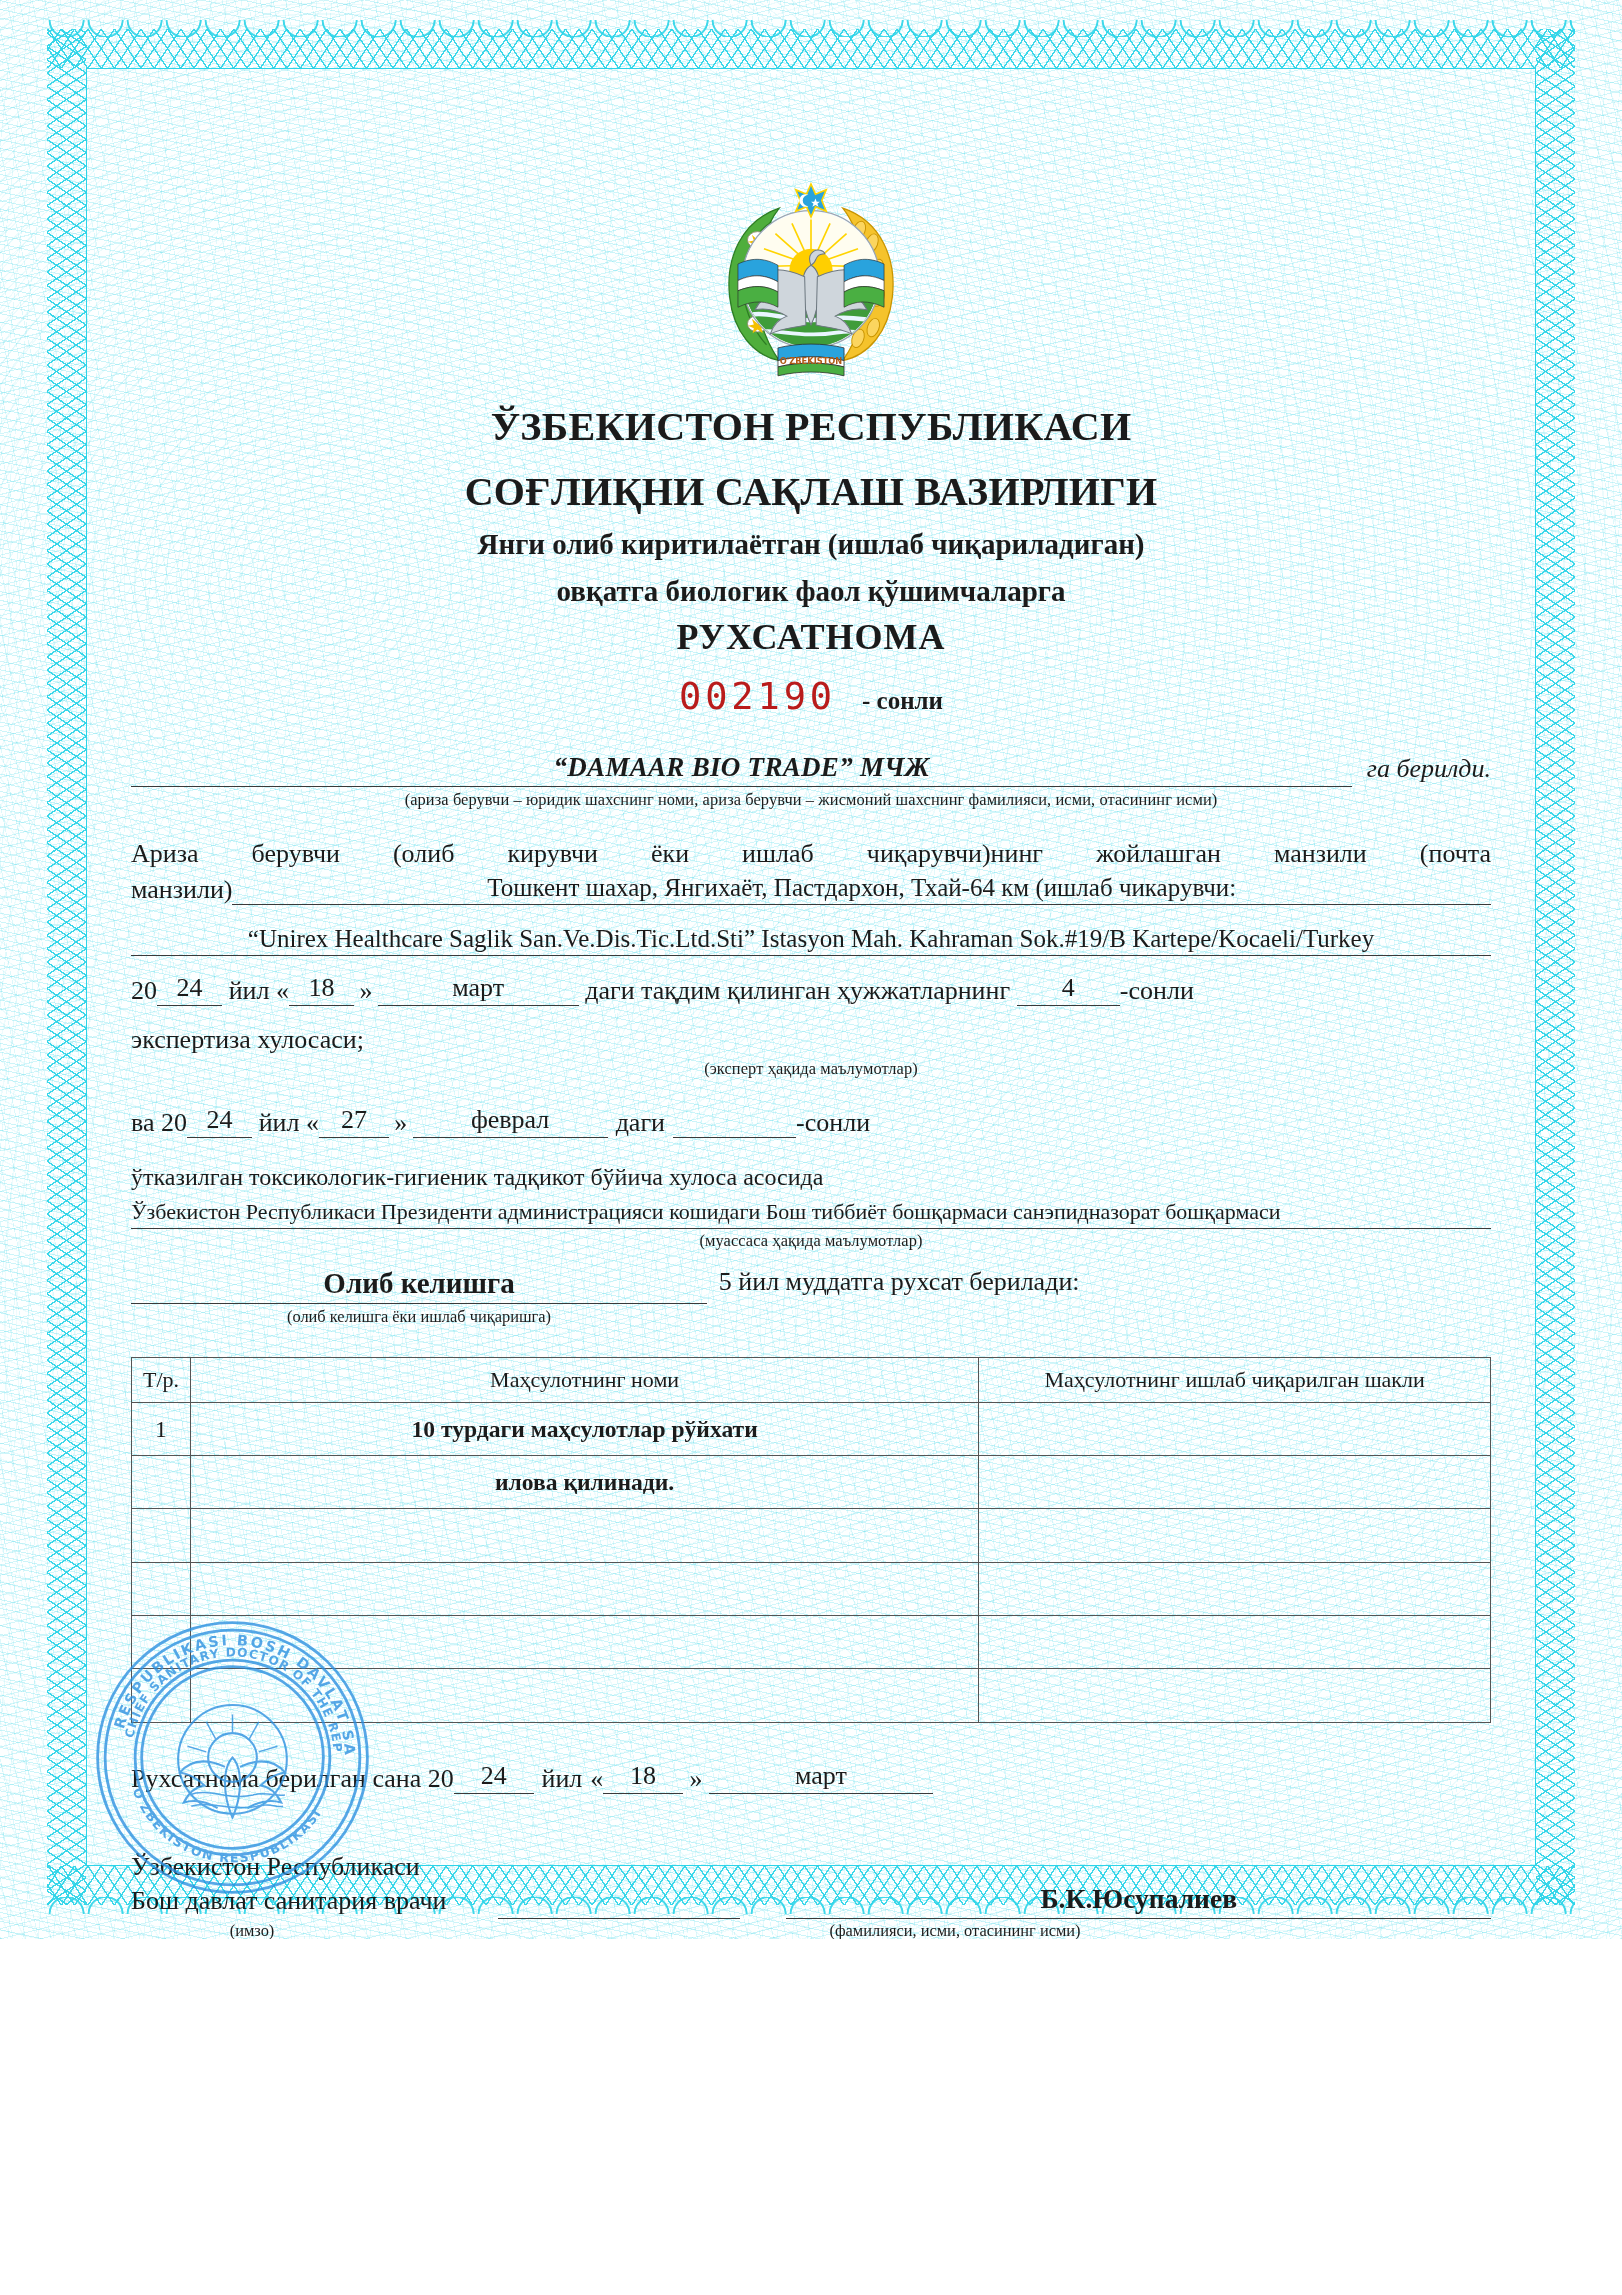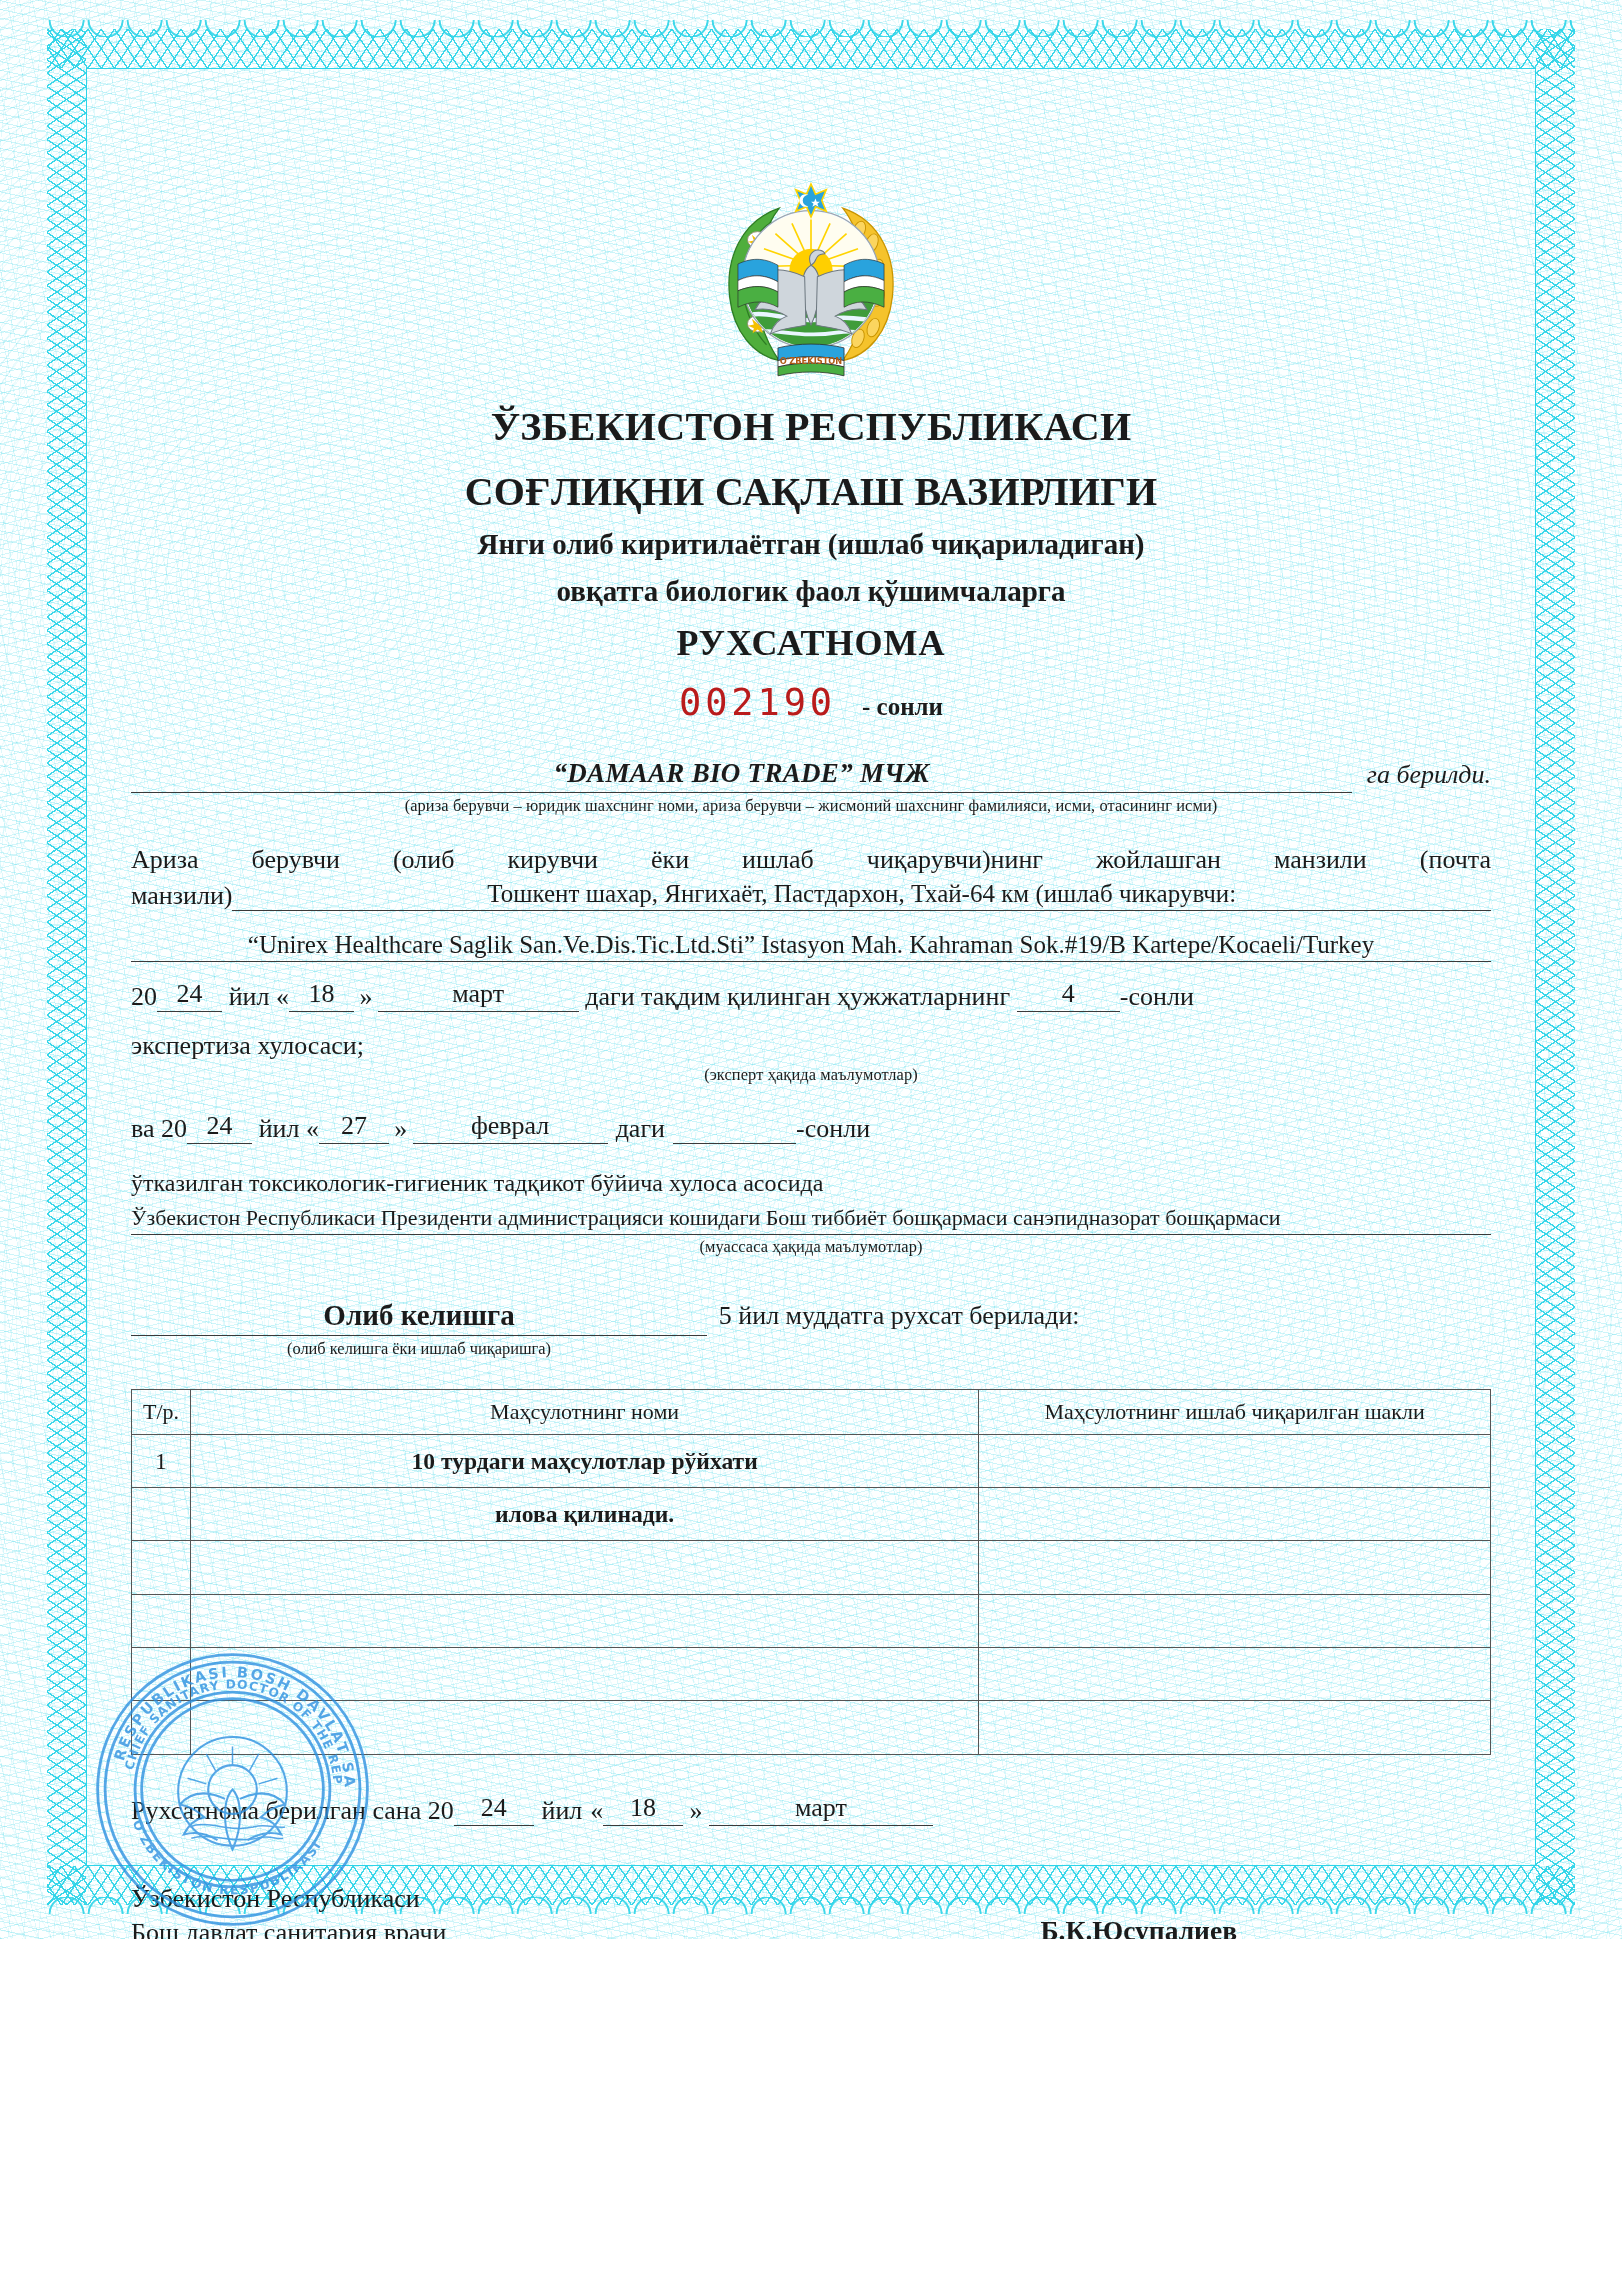--- a/index.html
+++ b/index.html
@@ -87,21 +87,21 @@
   .t1{
     text-align:center;font-weight:bold;letter-spacing:0.3px;
     font-size:40px;line-height:1.16;margin-top:18.3px;
   }
   .t2{
     text-align:center;font-weight:bold;
     font-size:29px;line-height:1.26;margin-top:10.5px;
   }
   .t3{
     text-align:center;font-weight:bold;
-    font-size:36px;letter-spacing:1px;margin-top:13px;
+    font-size:36px;letter-spacing:1px;margin-top:7px;
   }
 
   .numline{
     display:flex;align-items:baseline;justify-content:center;
     margin-top:17px;gap:26px;
   }
   .cert-no{
     font-family:"DejaVu Sans Mono",monospace;
     color:#b91c1c;font-size:37px;letter-spacing:3.9px;font-weight:normal;
   }
@@ -143,21 +143,21 @@
   }
   .longline.left{text-align:left;}
 
   .datebar{display:flex;align-items:flex-end;font-size:26px;margin-top:17px;}
   .datebar .u{
     border-bottom:1.6px solid #3a3a3a;text-align:center;
     padding:0 2.6px 2px;white-space:nowrap;
   }
 
   
-  .perm-row{display:flex;align-items:center;margin-top:42px;}
+  .perm-row{display:flex;align-items:flex-start;margin-top:16px;}
   .perm-blank{
     width:576px;border-bottom:1.6px solid #3a3a3a;text-align:center;padding-bottom:2.6px;
   }
   .perm-word{font-weight:bold;font-size:29px;}
   .perm-tail{font-size:26px;padding-left:11.8px;padding-bottom:2.6px;}
   .perm-cap{width:576px;text-align:center;font-size:16.4px;margin-top:2.6px;}
 
   
   table.prod{
     width:100%;border-collapse:collapse;margin-top:30px;

